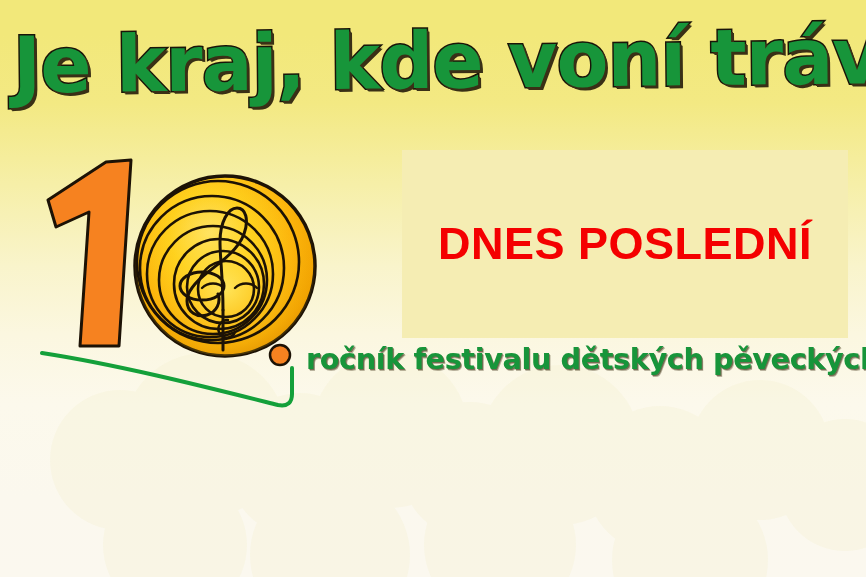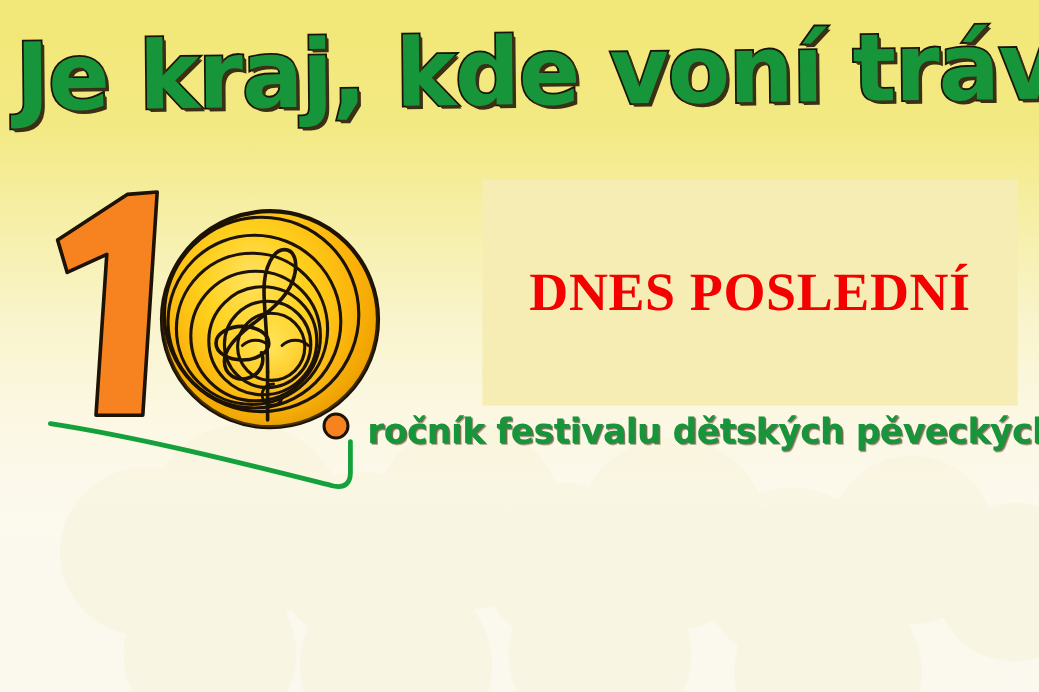--- a/index.html
+++ b/index.html
@@ -86,21 +86,21 @@
     width: 446px;
     height: 188px;
     display: flex;
     flex-direction: column;
     align-items: center;
     justify-content: center;
     gap: 2px;
   }
 
   .red-line {
-    font-family: Liberation Serif, serif;
+    font-family: Liberation Sans, sans-serif;
     font-weight: bold;
     color: #f40000;
     font-size: 45px;
     line-height: 1.28;
     letter-spacing: 0.5px;
     white-space: nowrap;
   }
 
   
   .subtitle {

